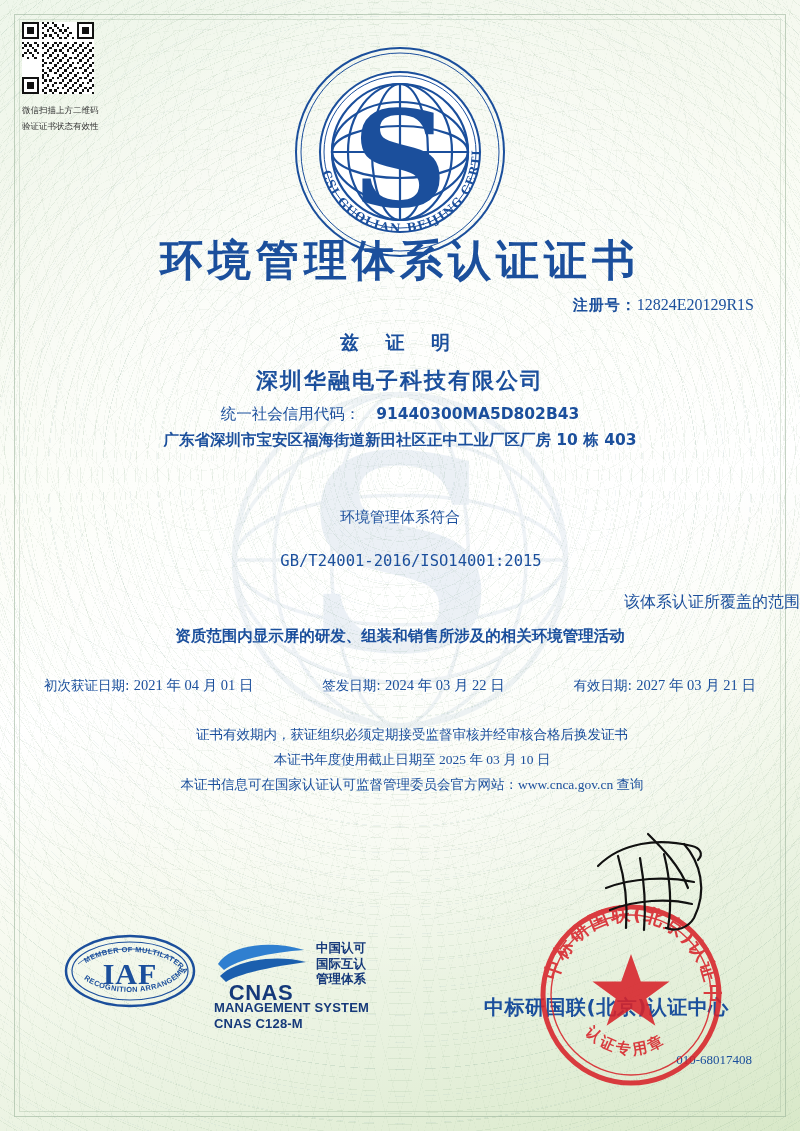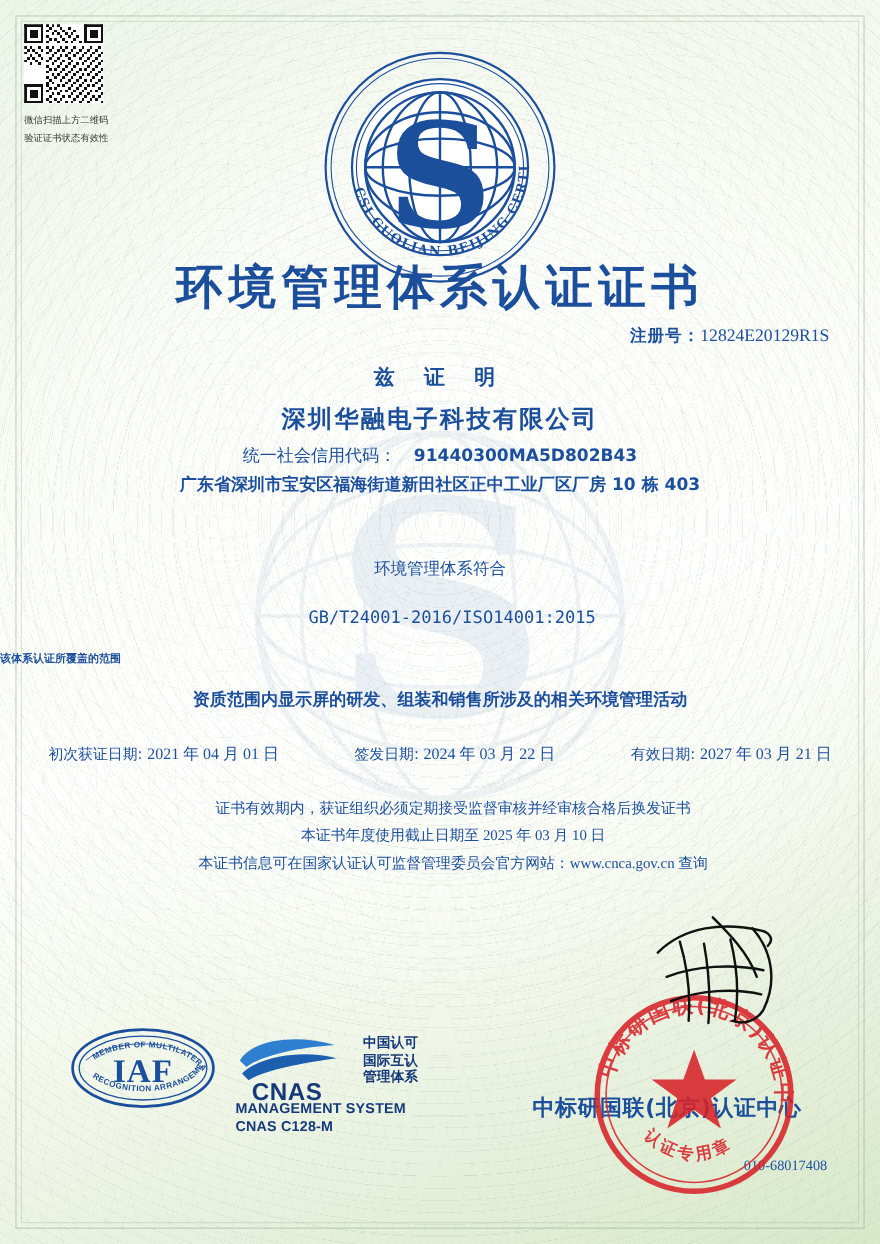--- a/index.html
+++ b/index.html
@@ -196,23 +196,23 @@
     font-family: "DejaVu Sans Mono", monospace;
     letter-spacing: 0px;
     color: #1b4f9c;
     z-index: 5;
     padding-left: 22px;
   }
   .scope-label {
     position: absolute;
     top: 592px;
     left: 0; right: 0;
-    text-align: left;
-    font-size: 10px;
-    font-weight: bold;
+    text-align: right;
+    font-size: 16px;
+    font-weight: normal;
     font-family: "DejaVu Sans", sans-serif;
     color: #1b4f9c;
     z-index: 5;
   }
   .scope-text {
     position: absolute;
     top: 626px;
     left: 0; right: 0;
     text-align: center;
     font-size: 15.5px;
@@ -262,21 +262,21 @@
   .cnas-logo {
     position: absolute;
     left: 214px;
     top: 938px;
     z-index: 5;
     display: flex;
     align-items: flex-start;
   }
   .cnas-mark { width: 96px; height: 66px; }
   .cnas-cn {
-    margin-left: 20px;
+    margin-left: 6px;
     font-family: "DejaVu Sans", sans-serif;
     font-size: 12.5px;
     line-height: 15.5px;
     color: #15397a;
     font-weight: bold;
     padding-top: 2px;
   }
   .cnas-ms {
     position: absolute;
     left: 214px;

